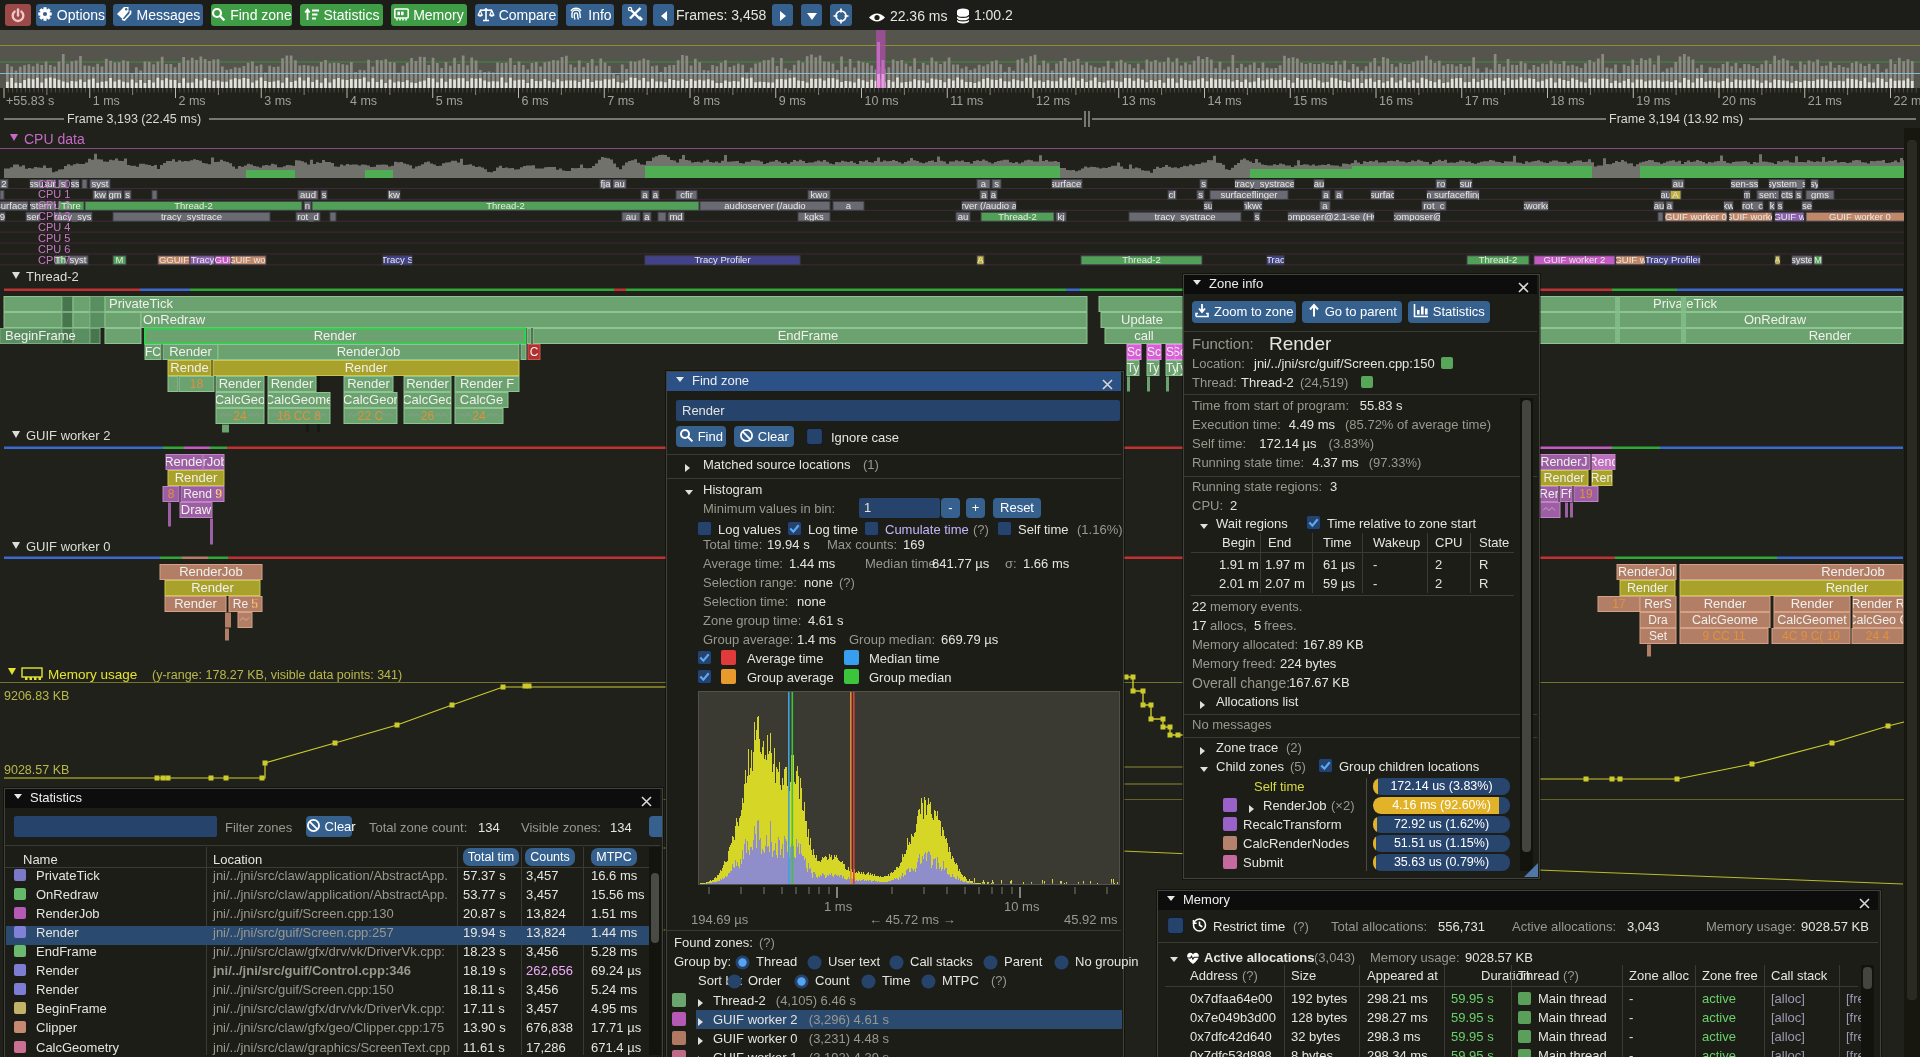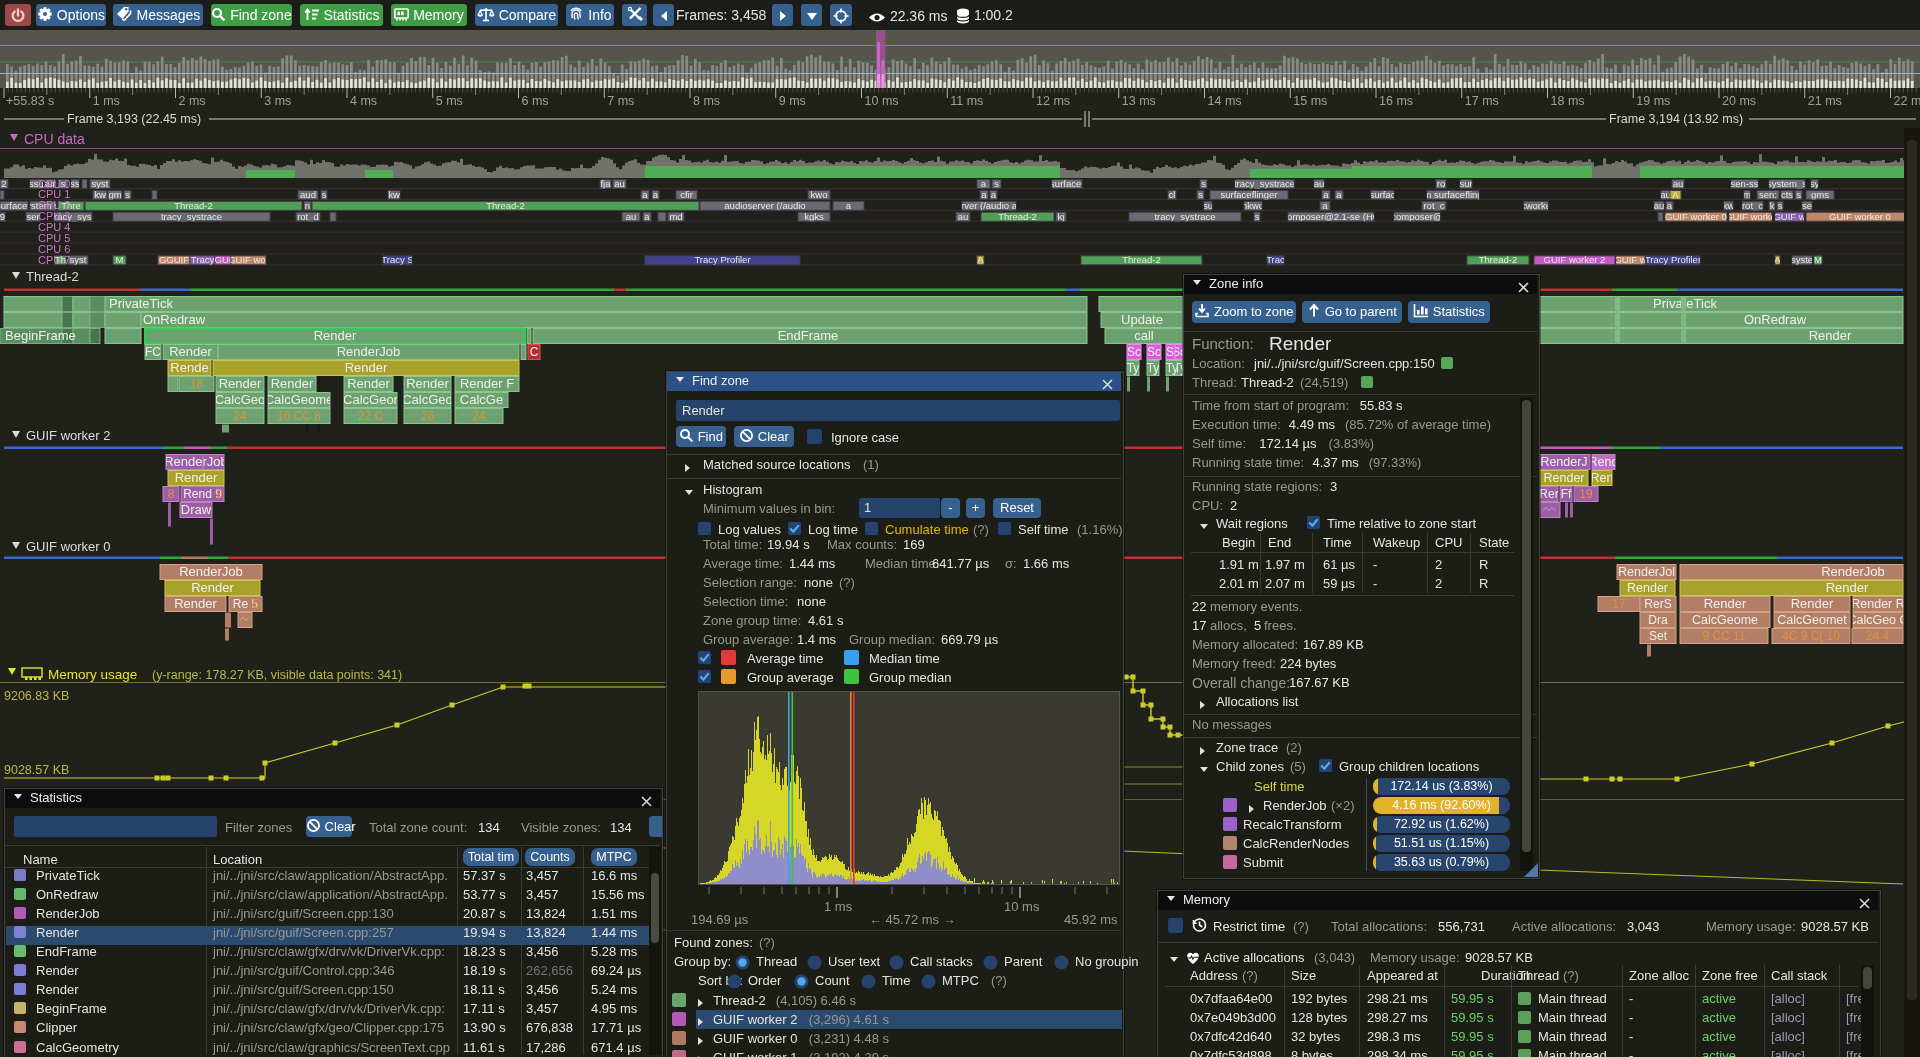--- a/index.html
+++ b/index.html
@@ -2028,23 +2028,23 @@
       <div style="position:absolute;left:521px;top:136.18px;font-size:13px;color:#e4e4e0;white-space:nowrap;">13,824</div>
       <div style="position:absolute;left:586px;top:136.18px;font-size:13px;color:#e4e4e0;white-space:nowrap;">1.44 ms</div>
       <div style="position:absolute;left:9px;top:156.24px;width:12px;height:12px;background:#6cba70;border-radius:2px"></div>
       <div style="position:absolute;left:31px;top:155.24px;font-size:13px;color:#e4e4e0;white-space:nowrap;">EndFrame</div>
       <div style="position:absolute;left:208px;top:155.24px;font-size:13px;color:#98988f;white-space:nowrap;">jni/../jni/src/claw/gfx/drv/vk/DriverVk.cpp:</div>
       <div style="position:absolute;left:458px;top:155.24px;font-size:13px;color:#e4e4e0;white-space:nowrap;">18.23 s</div>
       <div style="position:absolute;left:521px;top:155.24px;font-size:13px;color:#e4e4e0;white-space:nowrap;">3,456</div>
       <div style="position:absolute;left:586px;top:155.24px;font-size:13px;color:#e4e4e0;white-space:nowrap;">5.28 ms</div>
       <div style="position:absolute;left:9px;top:175.3px;width:12px;height:12px;background:#7d7dd4;border-radius:2px"></div>
       <div style="position:absolute;left:31px;top:174.3px;font-size:13px;color:#e4e4e0;white-space:nowrap;">Render</div>
-      <div style="position:absolute;left:208px;top:174.3px;font-size:13px;color:#98988f;white-space:nowrap;">jni/../jni/src/guif/Control.cpp:346</div>
+      <div style="position:absolute;left:208px;top:174.3px;font-size:13px;color:#98988f;white-space:nowrap;font-weight:bold;">jni/../jni/src/guif/Control.cpp:346</div>
       <div style="position:absolute;left:458px;top:174.3px;font-size:13px;color:#e4e4e0;white-space:nowrap;">18.19 s</div>
-      <div style="position:absolute;left:521px;top:174.3px;font-size:13px;color:#737373;white-space:nowrap;">262,656</div>
+      <div style="position:absolute;left:521px;top:174.3px;font-size:13px;color:#f0abfc;white-space:nowrap;">262,656</div>
       <div style="position:absolute;left:586px;top:174.3px;font-size:13px;color:#e4e4e0;white-space:nowrap;">69.24 µs</div>
       <div style="position:absolute;left:9px;top:194.36px;width:12px;height:12px;background:#7d7dd4;border-radius:2px"></div>
       <div style="position:absolute;left:31px;top:193.36px;font-size:13px;color:#e4e4e0;white-space:nowrap;">Render</div>
       <div style="position:absolute;left:208px;top:193.36px;font-size:13px;color:#98988f;white-space:nowrap;">jni/../jni/src/guif/Screen.cpp:150</div>
       <div style="position:absolute;left:458px;top:193.36px;font-size:13px;color:#e4e4e0;white-space:nowrap;">18.11 s</div>
       <div style="position:absolute;left:521px;top:193.36px;font-size:13px;color:#e4e4e0;white-space:nowrap;">3,456</div>
       <div style="position:absolute;left:586px;top:193.36px;font-size:13px;color:#e4e4e0;white-space:nowrap;">5.24 ms</div>
       <div style="position:absolute;left:9px;top:213.42000000000002px;width:12px;height:12px;background:#c3b368;border-radius:2px"></div>
       <div style="position:absolute;left:31px;top:212.42000000000002px;font-size:13px;color:#e4e4e0;white-space:nowrap;">BeginFrame</div>
       <div style="position:absolute;left:208px;top:212.42000000000002px;font-size:13px;color:#98988f;white-space:nowrap;">jni/../jni/src/claw/gfx/drv/vk/DriverVk.cpp:</div>
@@ -2100,21 +2100,21 @@
       </svg>
       <div style="position:absolute;left:51px;top:150px;font-size:13px;color:#e4e4e0;white-space:nowrap;">Log values</div>
       <svg style="position:absolute;left:120px;top:149px" width="15" height="15" viewBox="0 0 16 16">
         <rect x="0.5" y="0.5" width="15" height="15" rx="2.5" fill="#25436b" stroke="#111c30" stroke-width="1"></rect>
         <path d="M3.5 8 L6.8 11.4 L12.5 4.5" stroke="#5aa7f5" stroke-width="2.4" fill="none"></path>
       </svg>
       <div style="position:absolute;left:141px;top:150px;font-size:13px;color:#e4e4e0;white-space:nowrap;">Log time</div>
       <svg style="position:absolute;left:197px;top:149px" width="15" height="15" viewBox="0 0 16 16">
         <rect x="0.5" y="0.5" width="15" height="15" rx="2.5" fill="#25436b" stroke="#111c30" stroke-width="1"></rect>
       </svg>
-      <div style="position:absolute;left:218px;top:150px;font-size:13px;color:#eab308;white-space:nowrap;">Cumulate time</div>
+      <div style="position:absolute;left:218px;top:150px;font-size:13px;color:#c4b5fd;white-space:nowrap;">Cumulate time</div>
       <div style="position:absolute;left:306px;top:150px;font-size:13px;color:#98988f;white-space:nowrap;">(?)</div>
       <svg style="position:absolute;left:330px;top:149px" width="15" height="15" viewBox="0 0 16 16">
         <rect x="0.5" y="0.5" width="15" height="15" rx="2.5" fill="#25436b" stroke="#111c30" stroke-width="1"></rect>
       </svg>
       <div style="position:absolute;left:351px;top:150px;font-size:13px;color:#e4e4e0;white-space:nowrap;">Self time</div>
       <div style="position:absolute;left:410px;top:150px;font-size:13px;color:#98988f;white-space:nowrap;">(1.16%)</div>
       <div style="position:absolute;left:36px;top:165px;font-size:13px;color:#98988f;white-space:nowrap;">Total time:</div>
       <div style="position:absolute;left:100px;top:165px;font-size:13px;color:#e4e4e0;white-space:nowrap;">19.94 s</div>
       <div style="position:absolute;left:160px;top:165px;font-size:13px;color:#98988f;white-space:nowrap;">Max counts:</div>
       <div style="position:absolute;left:236px;top:165px;font-size:13px;color:#e4e4e0;white-space:nowrap;">169</div>
@@ -2410,21 +2410,21 @@
       <div style="position:absolute;left:354px;top:28px;font-size:13px;color:#98988f;white-space:nowrap;">Active allocations:</div>
       <div style="position:absolute;left:469px;top:28px;font-size:13px;color:#e4e4e0;white-space:nowrap;">3,043</div>
       <div style="position:absolute;left:548px;top:28px;font-size:13px;color:#98988f;white-space:nowrap;">Memory usage:</div>
       <div style="position:absolute;left:643px;top:28px;font-size:13px;color:#e4e4e0;white-space:nowrap;">9028.57 KB</div>
       <div style="position:absolute;left:0px;top:51px;width:720px;height:1px;background:#3b3b35"></div>
       <div style="position:absolute;left:12px;top:61px;"><span style="display:inline-block;width:0;height:0;border-left:4px solid transparent;border-right:4px solid transparent;border-top:5px solid #e0e0dc;vertical-align:middle;margin-top:-2px"></span></div>
       <div style="position:absolute;left:27px;top:58px;"><svg width="16" height="14" viewBox="0 0 16 14" style="vertical-align:middle;position:relative;top:0px">
           <path d="M8 13 C1 8 1 3.2 4.2 2 C6.2 1.3 7.5 2.6 8 3.6 C8.5 2.6 9.8 1.3 11.8 2 C15 3.2 15 8 8 13 Z" fill="#ffffff"></path>
           <path d="M2 7 h3.5 l1 -1.8 l1.4 3 l1.2 -2 h4.9" stroke="#1d1d17" stroke-width="1.1" fill="none"></path>
         </svg></div>
-      <div style="position:absolute;left:46px;top:59px;font-size:13px;color:#e4e4e0;white-space:nowrap;">Active allocations</div>
+      <div style="position:absolute;left:46px;top:59px;font-size:13px;color:#e4e4e0;white-space:nowrap;font-weight:bold;">Active allocations</div>
       <div style="position:absolute;left:156px;top:59px;font-size:13px;color:#98988f;white-space:nowrap;">(3,043)</div>
       <div style="position:absolute;left:212px;top:59px;font-size:13px;color:#98988f;white-space:nowrap;">Memory usage:</div>
       <div style="position:absolute;left:307px;top:59px;font-size:13px;color:#e4e4e0;white-space:nowrap;">9028.57 KB</div>
       <div style="position:absolute;left:32px;top:77px;font-size:13px;color:#e4e4e0;white-space:nowrap;">Address</div>
       <div style="position:absolute;left:84px;top:77px;font-size:13px;color:#98988f;white-space:nowrap;">(?)</div>
       <div style="position:absolute;left:133px;top:77px;font-size:13px;color:#e4e4e0;white-space:nowrap;">Size</div>
       <div style="position:absolute;left:209px;top:77px;font-size:13px;color:#e4e4e0;white-space:nowrap;">Appeared at</div>
       <div style="position:absolute;left:293px;top:77px;font-size:13px;color:#e4e4e0;white-space:nowrap;margin-left:30px;">Duration</div>
       <div style="position:absolute;left:360px;top:77px;font-size:13px;color:#e4e4e0;white-space:nowrap;">Thread</div>
       <div style="position:absolute;left:405px;top:77px;font-size:13px;color:#98988f;white-space:nowrap;">(?)</div>

